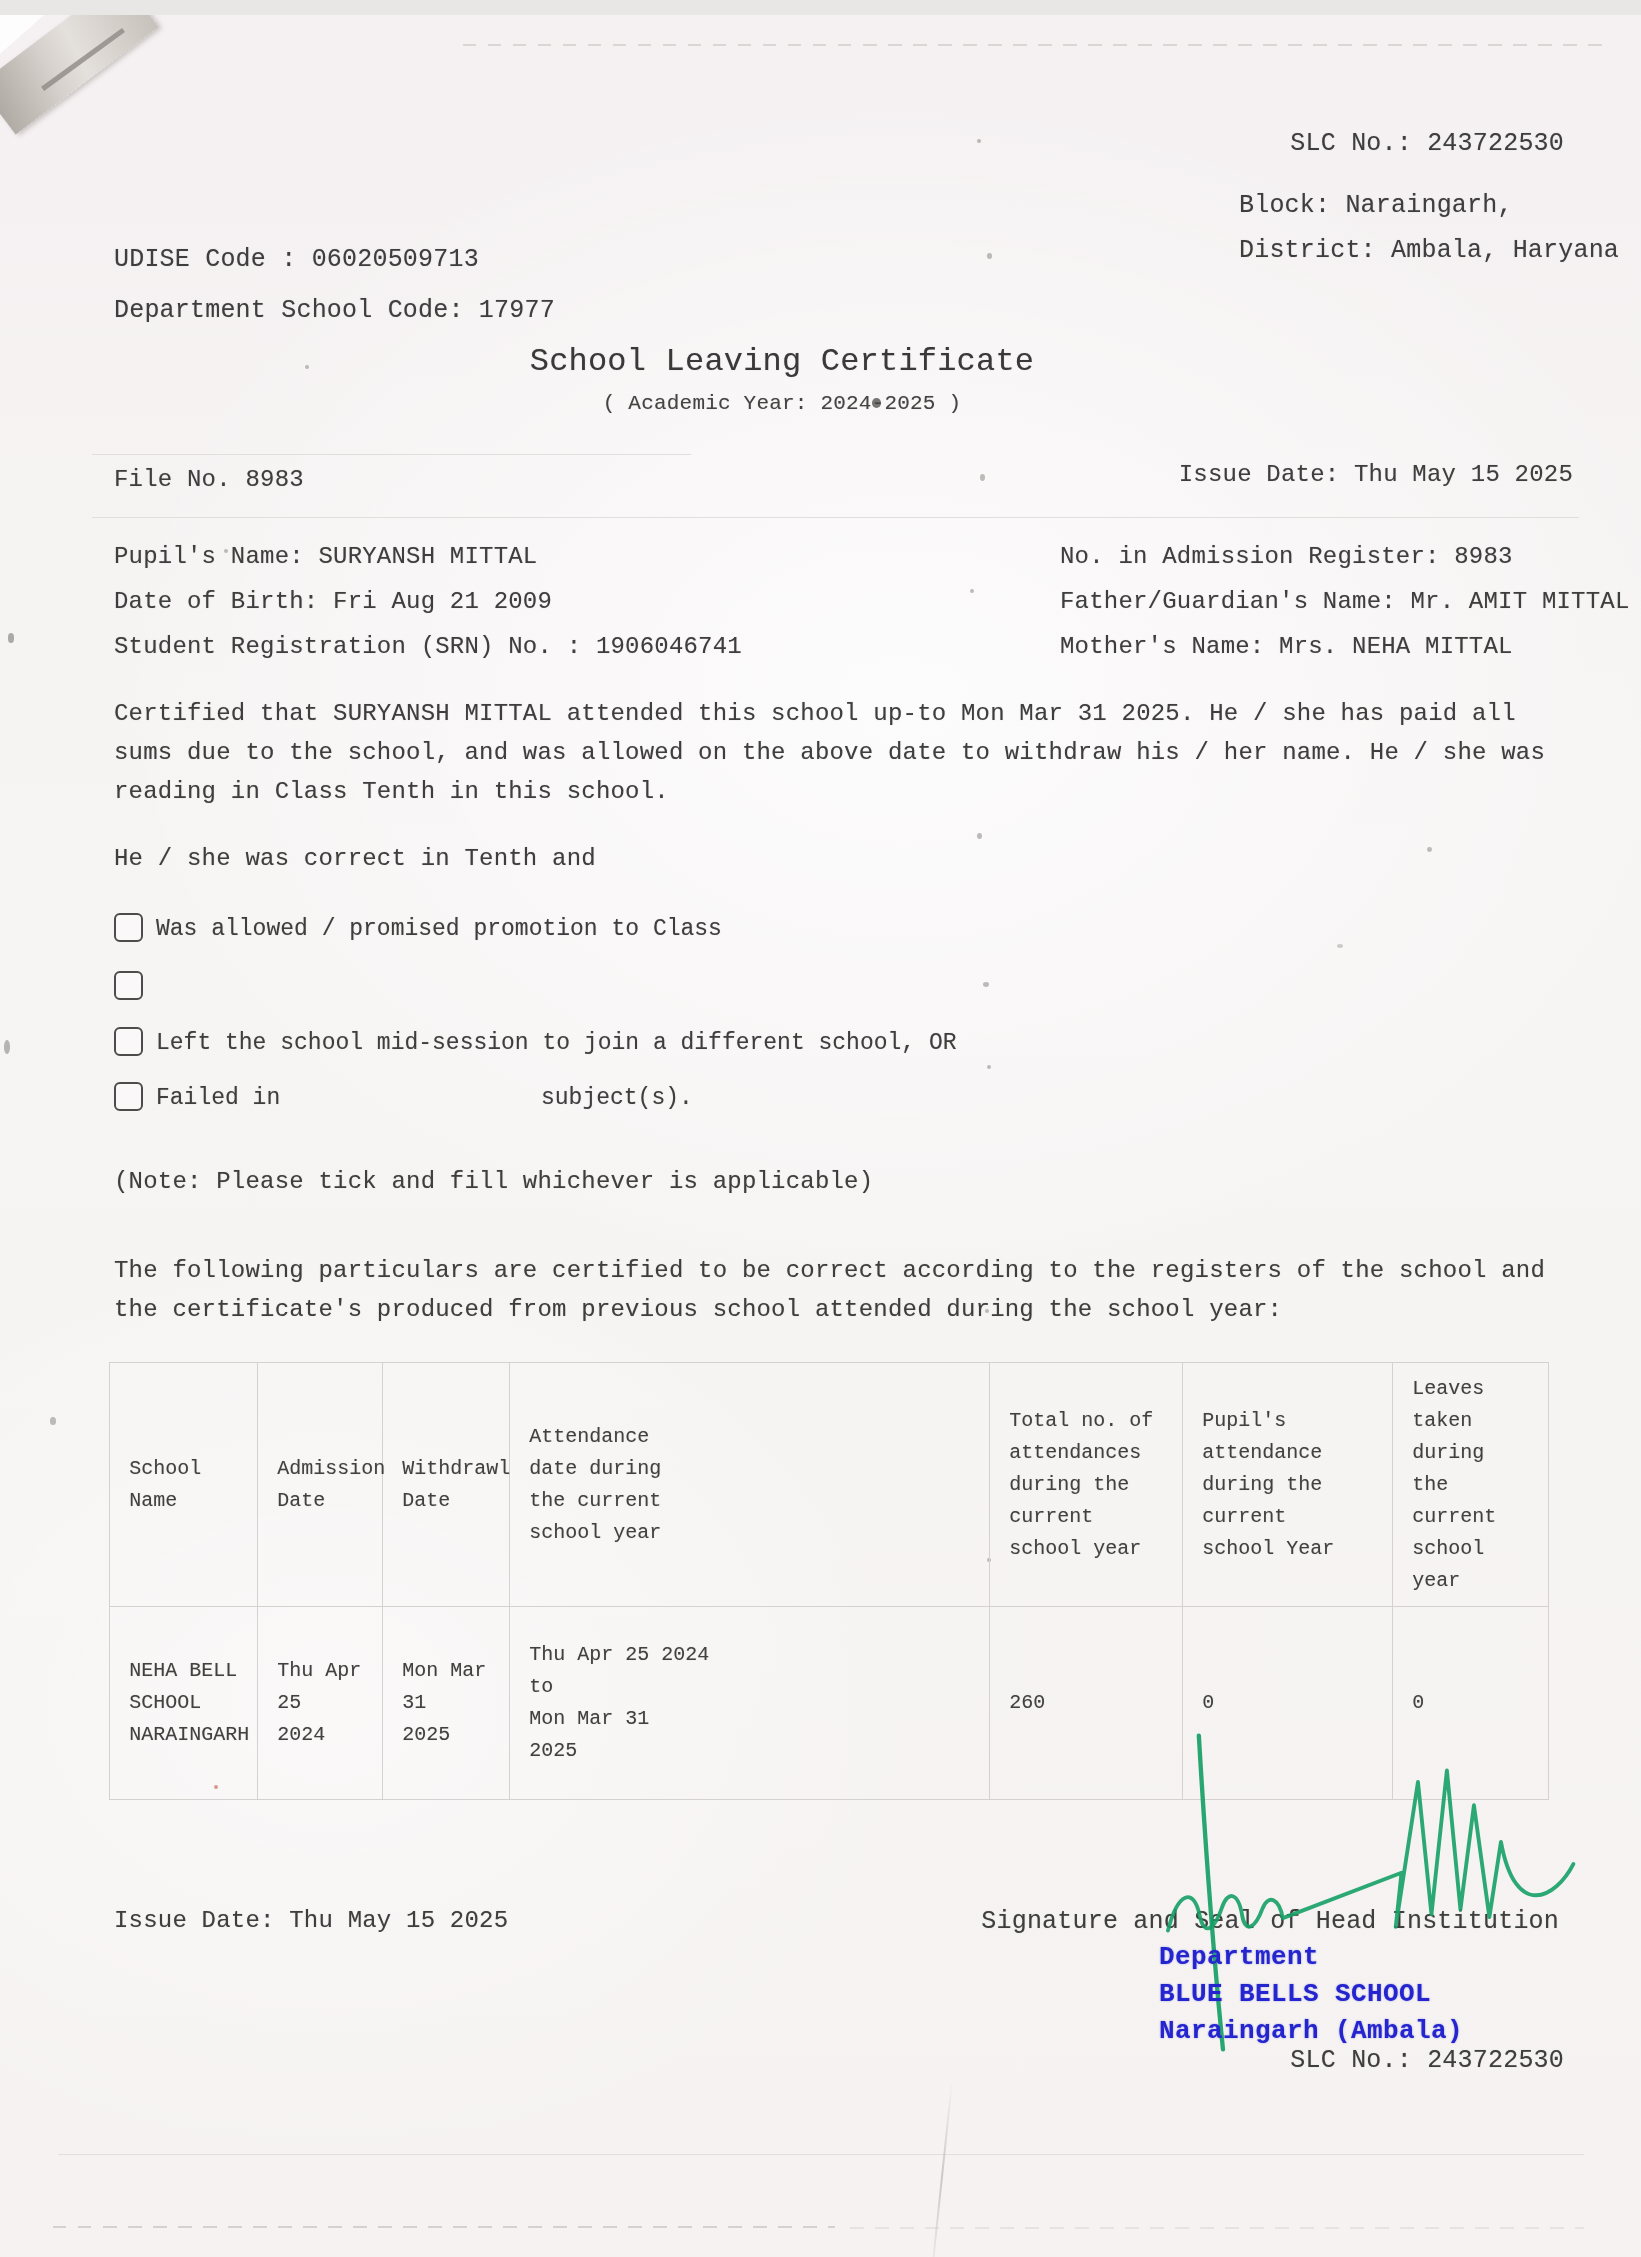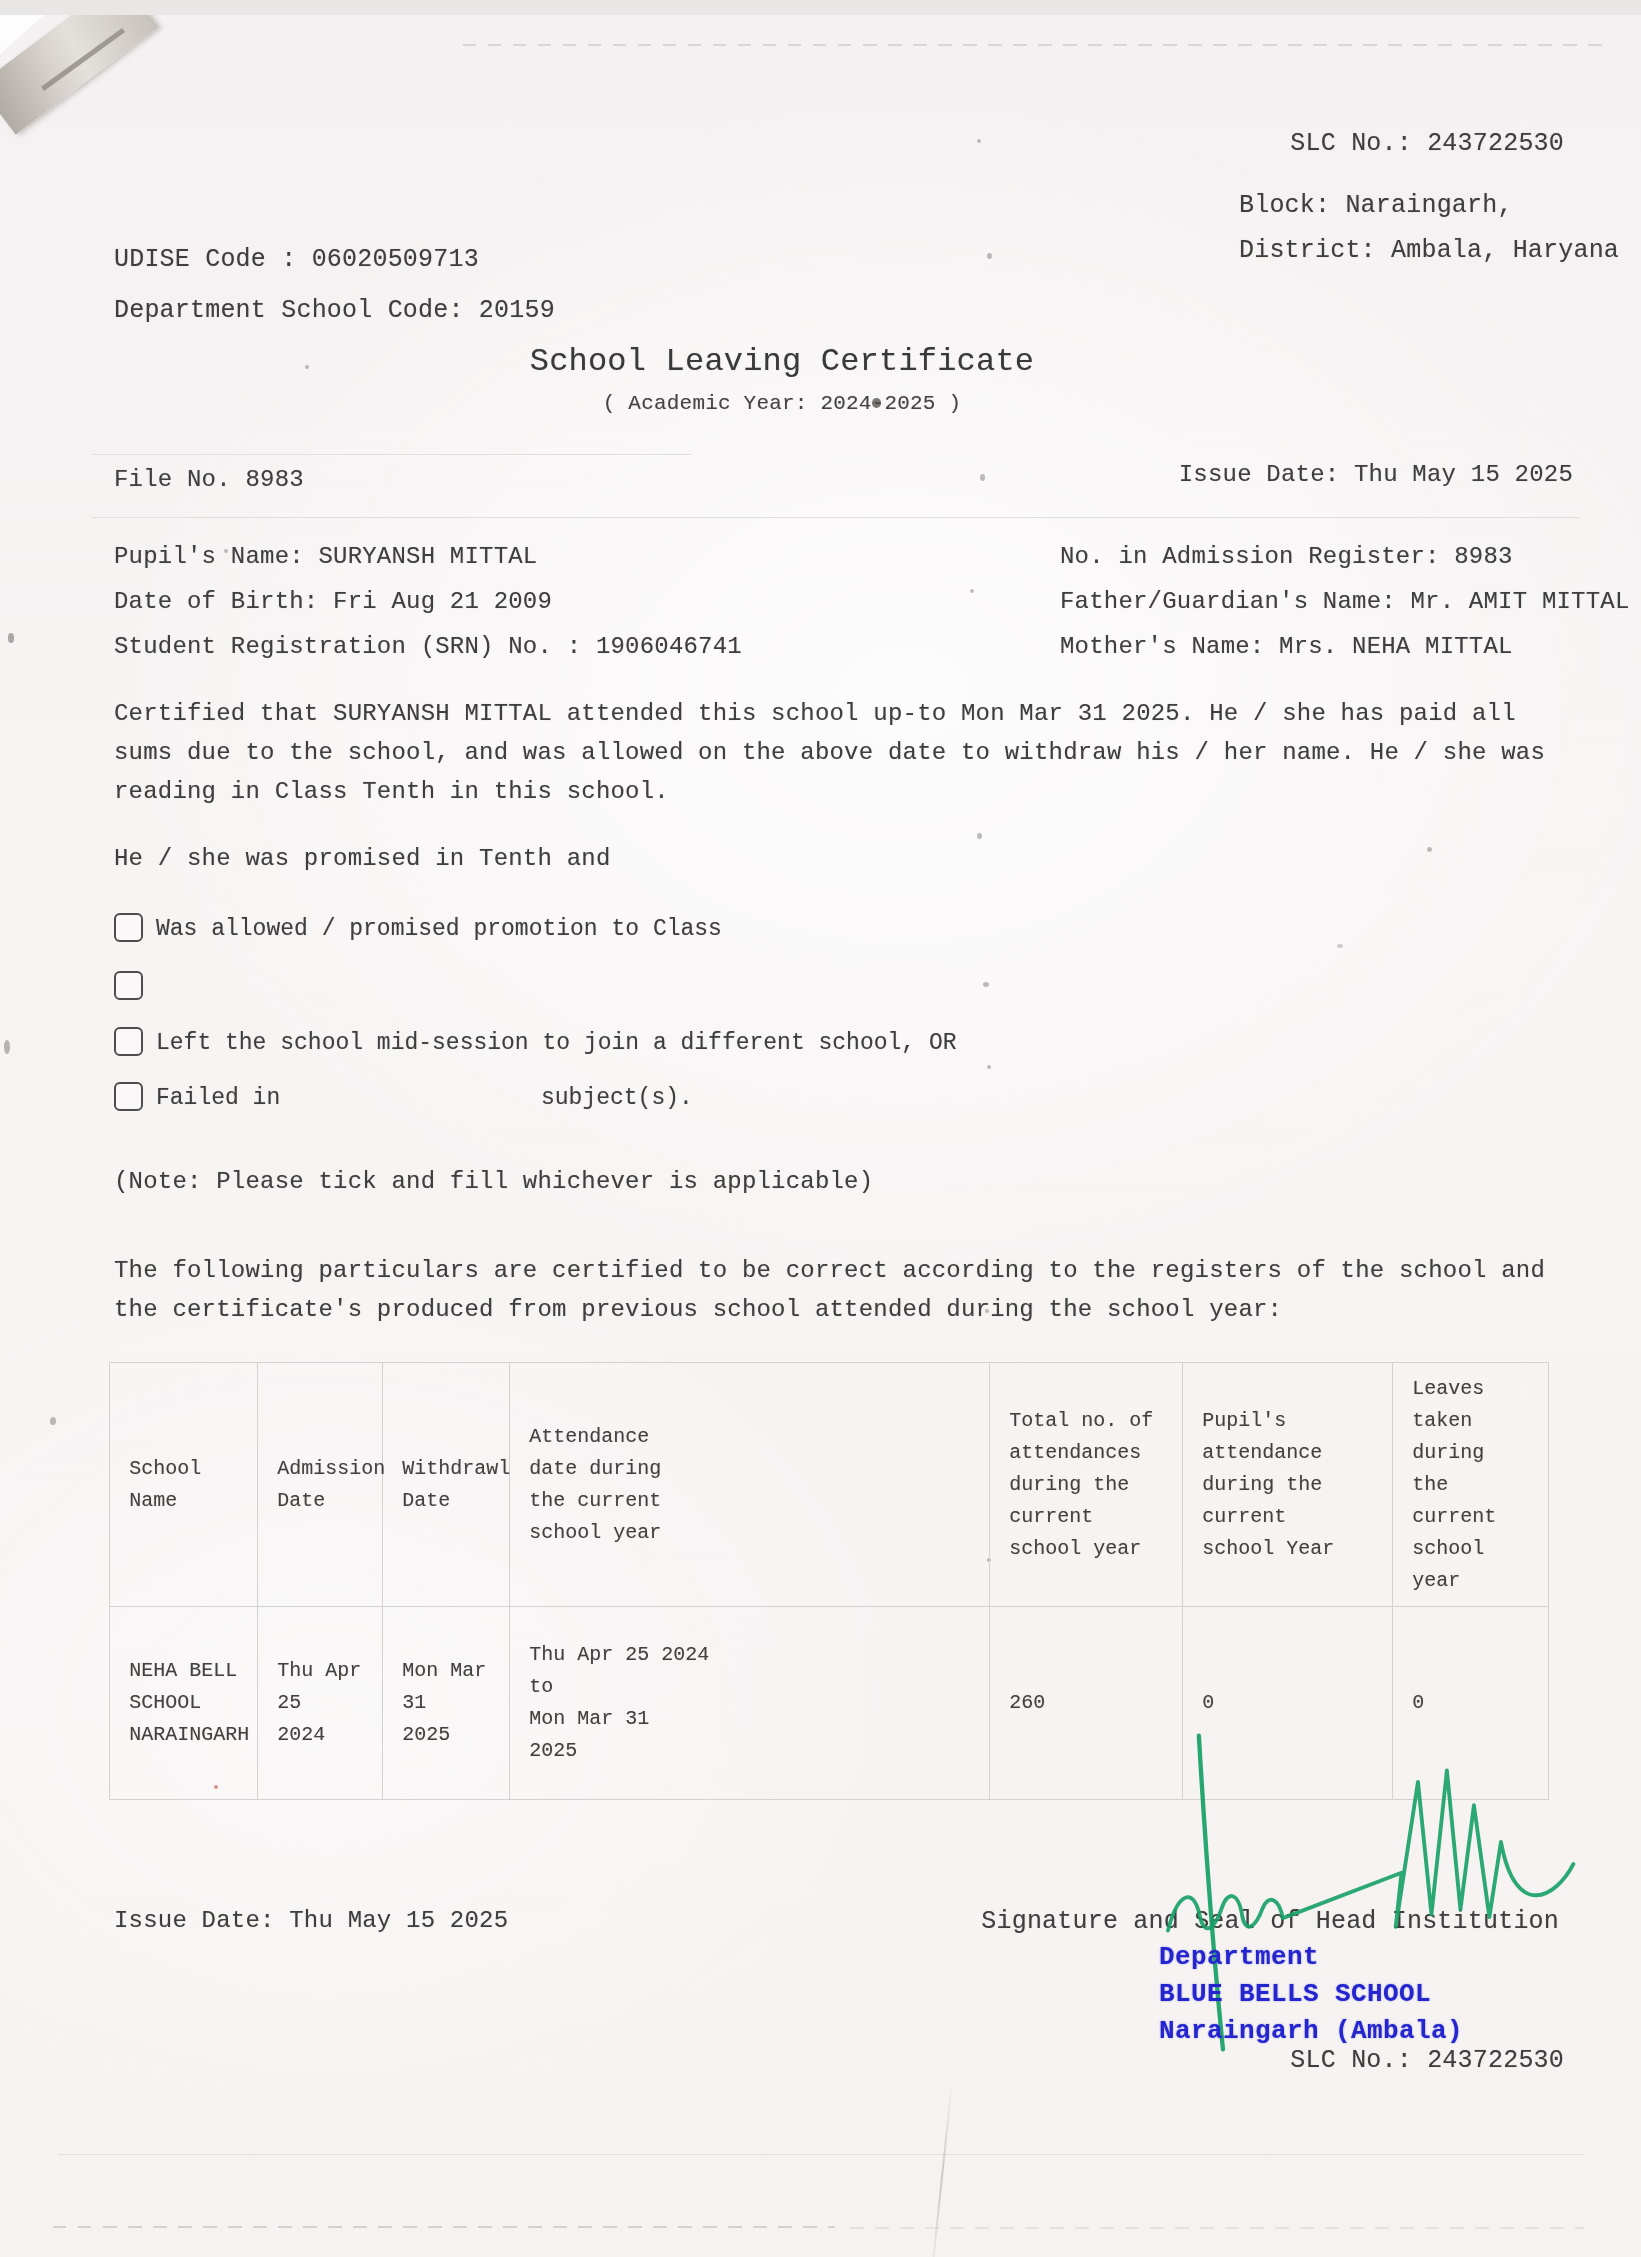--- a/index.html
+++ b/index.html
@@ -80,38 +80,38 @@
   <div class="art speck" style="left:3.9px;top:1025px;width:5.8px;height:13.5px;opacity:.6;"></div>
   <div class="art speck" style="left:50px;top:1402px;width:5.8px;height:7.7px;"></div>
   <div class="art blot" style="left:872px;top:383px;"></div>
   <div class="art speck" style="left:1427px;top:832px;width:4.8px;height:4.8px;"></div>
   <div class="art speck" style="left:1337px;top:929px;width:5.8px;height:3.9px;opacity:.4;"></div>
 
   <div class="t" style="right:77px;top:114px;font-size:25px;">SLC No.: 243722530</div>
   <div class="t" style="left:1239px;top:176px;font-size:25px;">Block: Naraingarh,</div>
   <div class="t" style="left:1239px;top:221px;font-size:25px;">District: Ambala, Haryana</div>
   <div class="t" style="left:114px;top:230px;font-size:25px;">UDISE Code : 06020509713</div>
-  <div class="t" style="left:114px;top:281px;font-size:25px;">Department School Code: 20159</div>
+  <div class="t" style="left:114px;top:281px;font-size:25px;">Department School Code: 17977</div>
 
   <div class="t title" style="left:0;top:328px;width:1564px;text-align:center;">School Leaving Certificate</div>
   <div class="t subtitle" style="left:0;top:377px;width:1564px;text-align:center;">( Academic Year: 2024-2025 )</div>
 
   <div class="t body-text" style="left:114px;top:451px;">File No. 8983</div>
   <div class="t body-text" style="right:68px;top:446px;">Issue Date: Thu May 15 2025</div>
 
   <div class="t body-text" style="left:114px;top:528px;">Pupil's Name: SURYANSH MITTAL</div>
   <div class="t body-text" style="left:1060px;top:528px;">No. in Admission Register: 8983</div>
   <div class="t body-text" style="left:114px;top:573px;">Date of Birth: Fri Aug 21 2009</div>
   <div class="t body-text" style="left:1060px;top:573px;">Father/Guardian's Name: Mr. AMIT MITTAL</div>
   <div class="t body-text" style="left:114px;top:618px;">Student Registration (SRN) No. : 1906046741</div>
   <div class="t body-text" style="left:1060px;top:618px;">Mother's Name: Mrs. NEHA MITTAL</div>
 
   <div class="para" style="left:114px;top:679px;width:1460px;">Certified that SURYANSH MITTAL attended this school up-to Mon Mar 31 2025. He / she has paid all sums due to the school, and was allowed on the above date to withdraw his / her name. He / she was reading in Class Tenth in this school.</div>
 
-  <div class="t body-text" style="left:114px;top:830px;">He / she was promised in Tenth and</div>
+  <div class="t body-text" style="left:114px;top:830px;">He / she was correct in Tenth and</div>
 
   <div class="cbx" style="left:114px;top:898px;"></div>
   <div class="cbx-label" style="left:156px;top:901px;text-align:right;">Was allowed / promised promotion to Class</div>
 
   <div class="cbx" style="left:114px;top:956px;"></div>
 
   <div class="cbx" style="left:114px;top:1012px;"></div>
   <div class="cbx-label" style="left:156px;top:1015px;">Left the school mid-session to join a different school, OR</div>
 
   <div class="cbx" style="left:114px;top:1067px;"></div>

